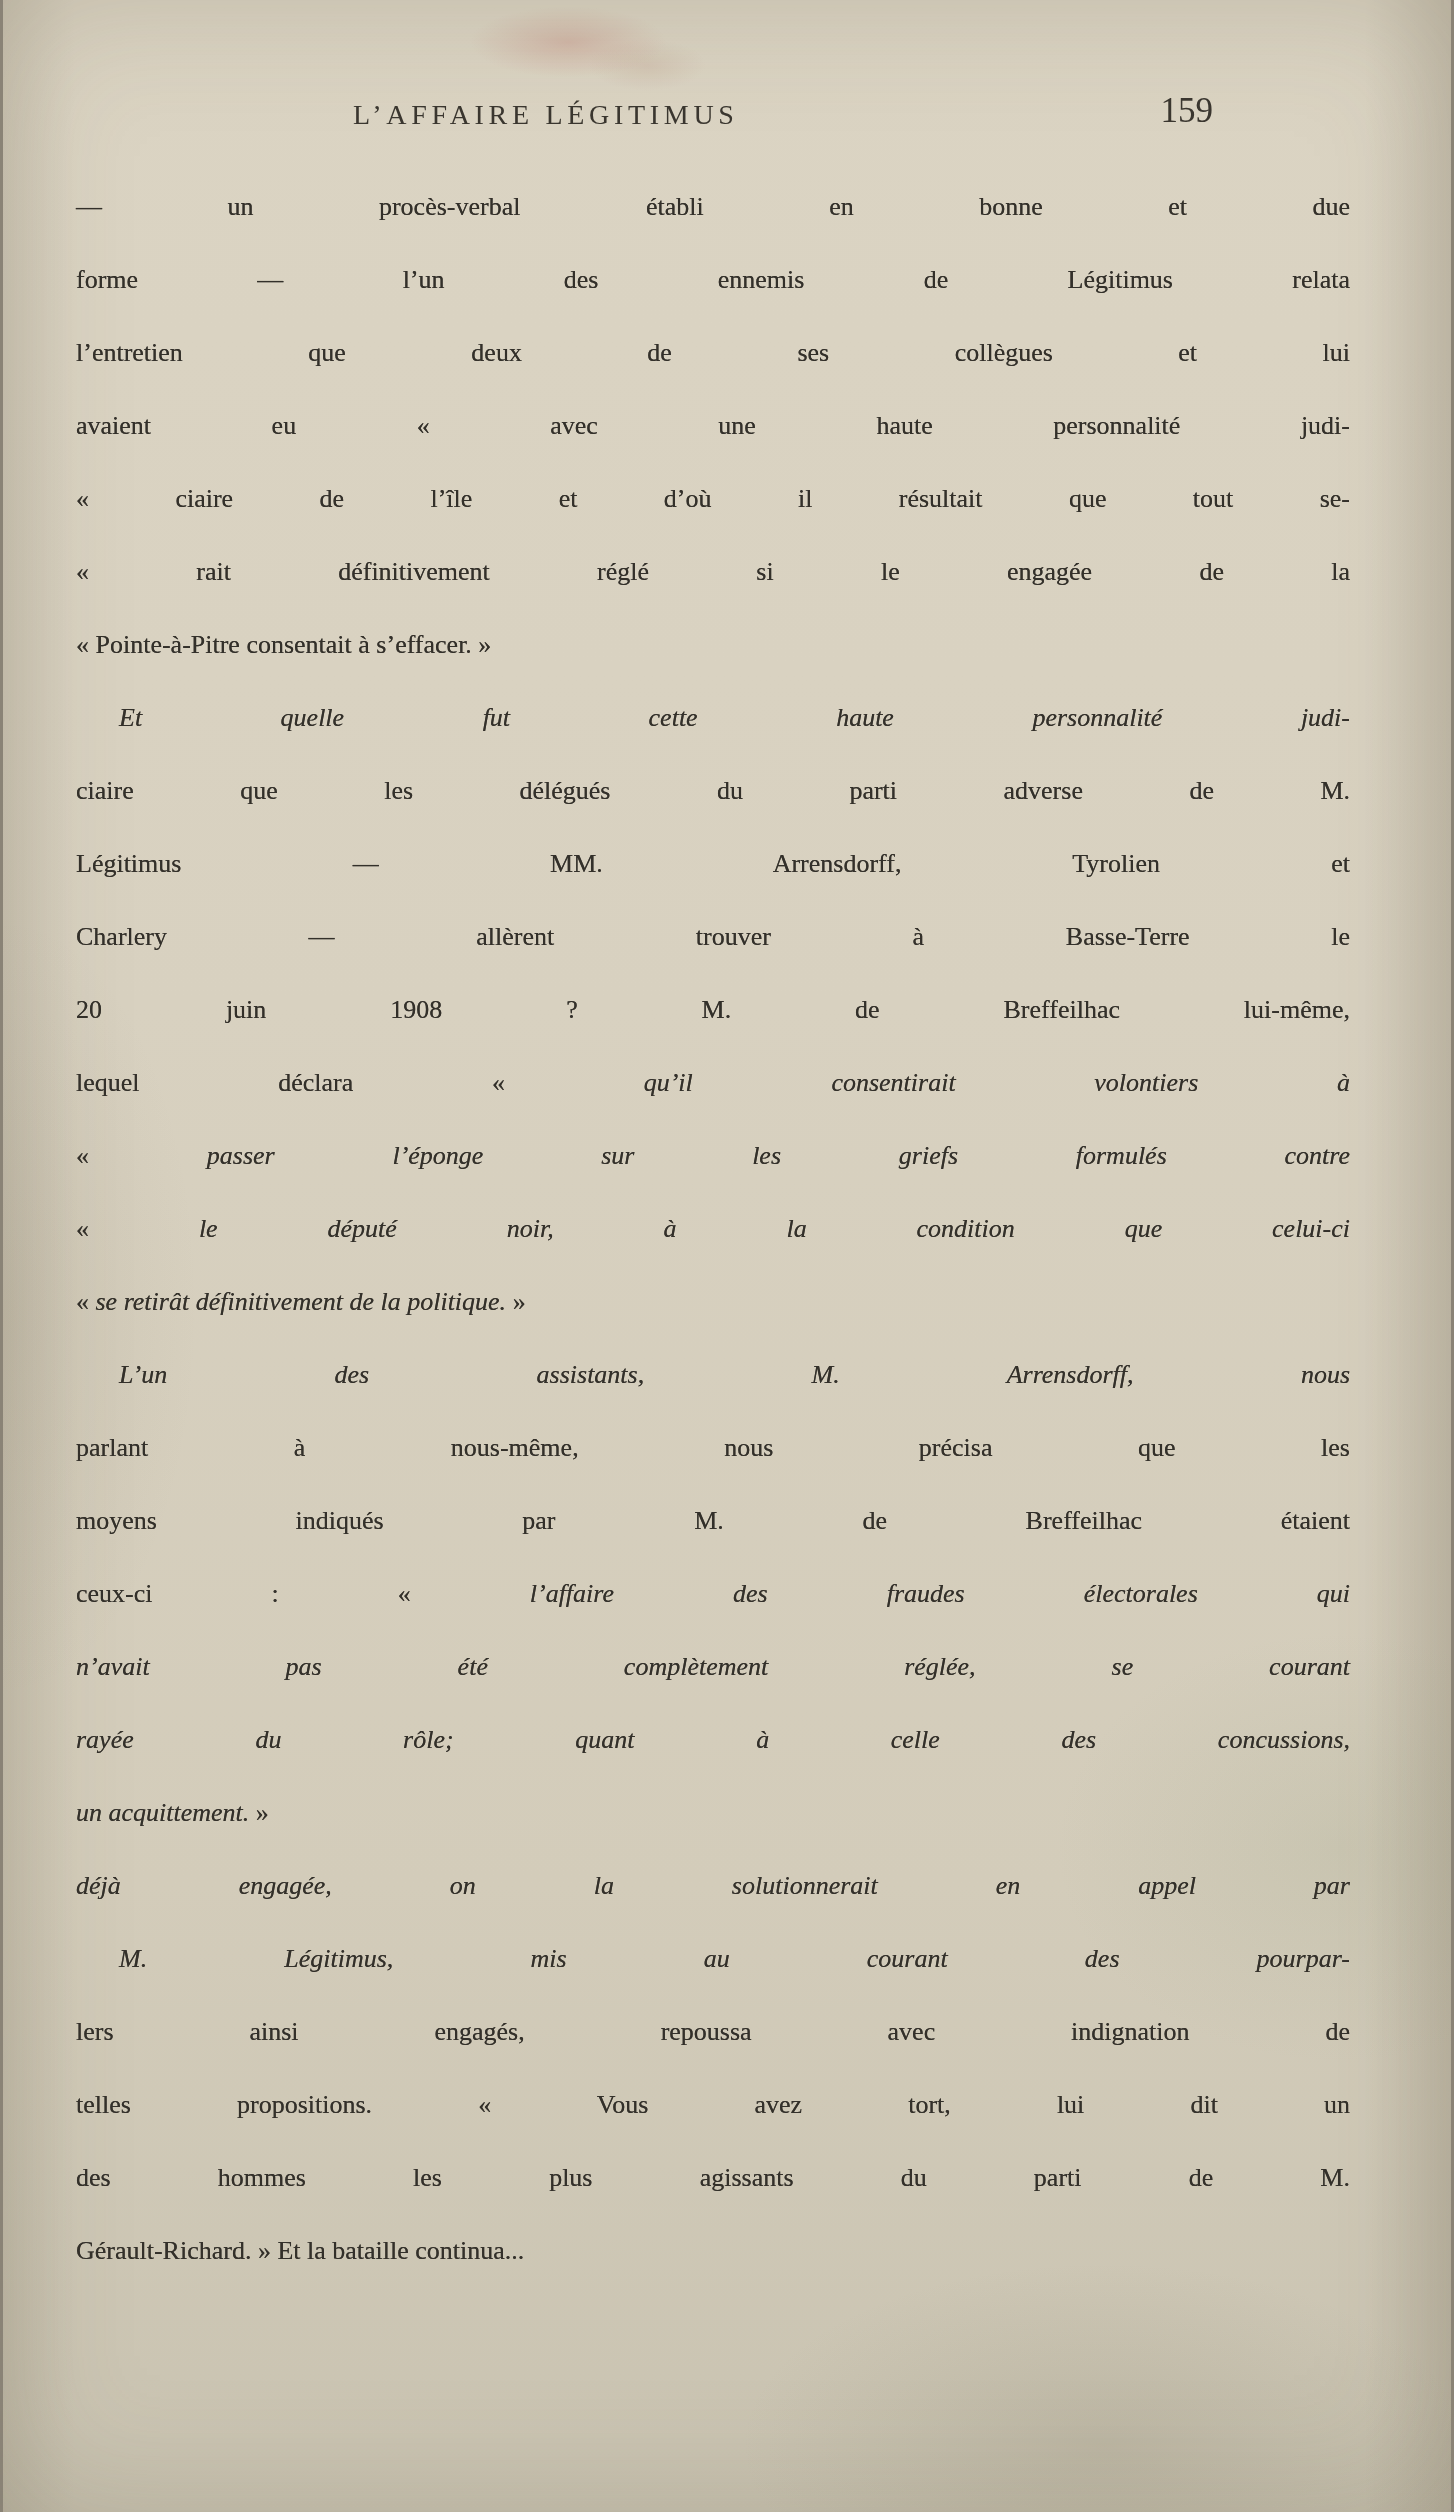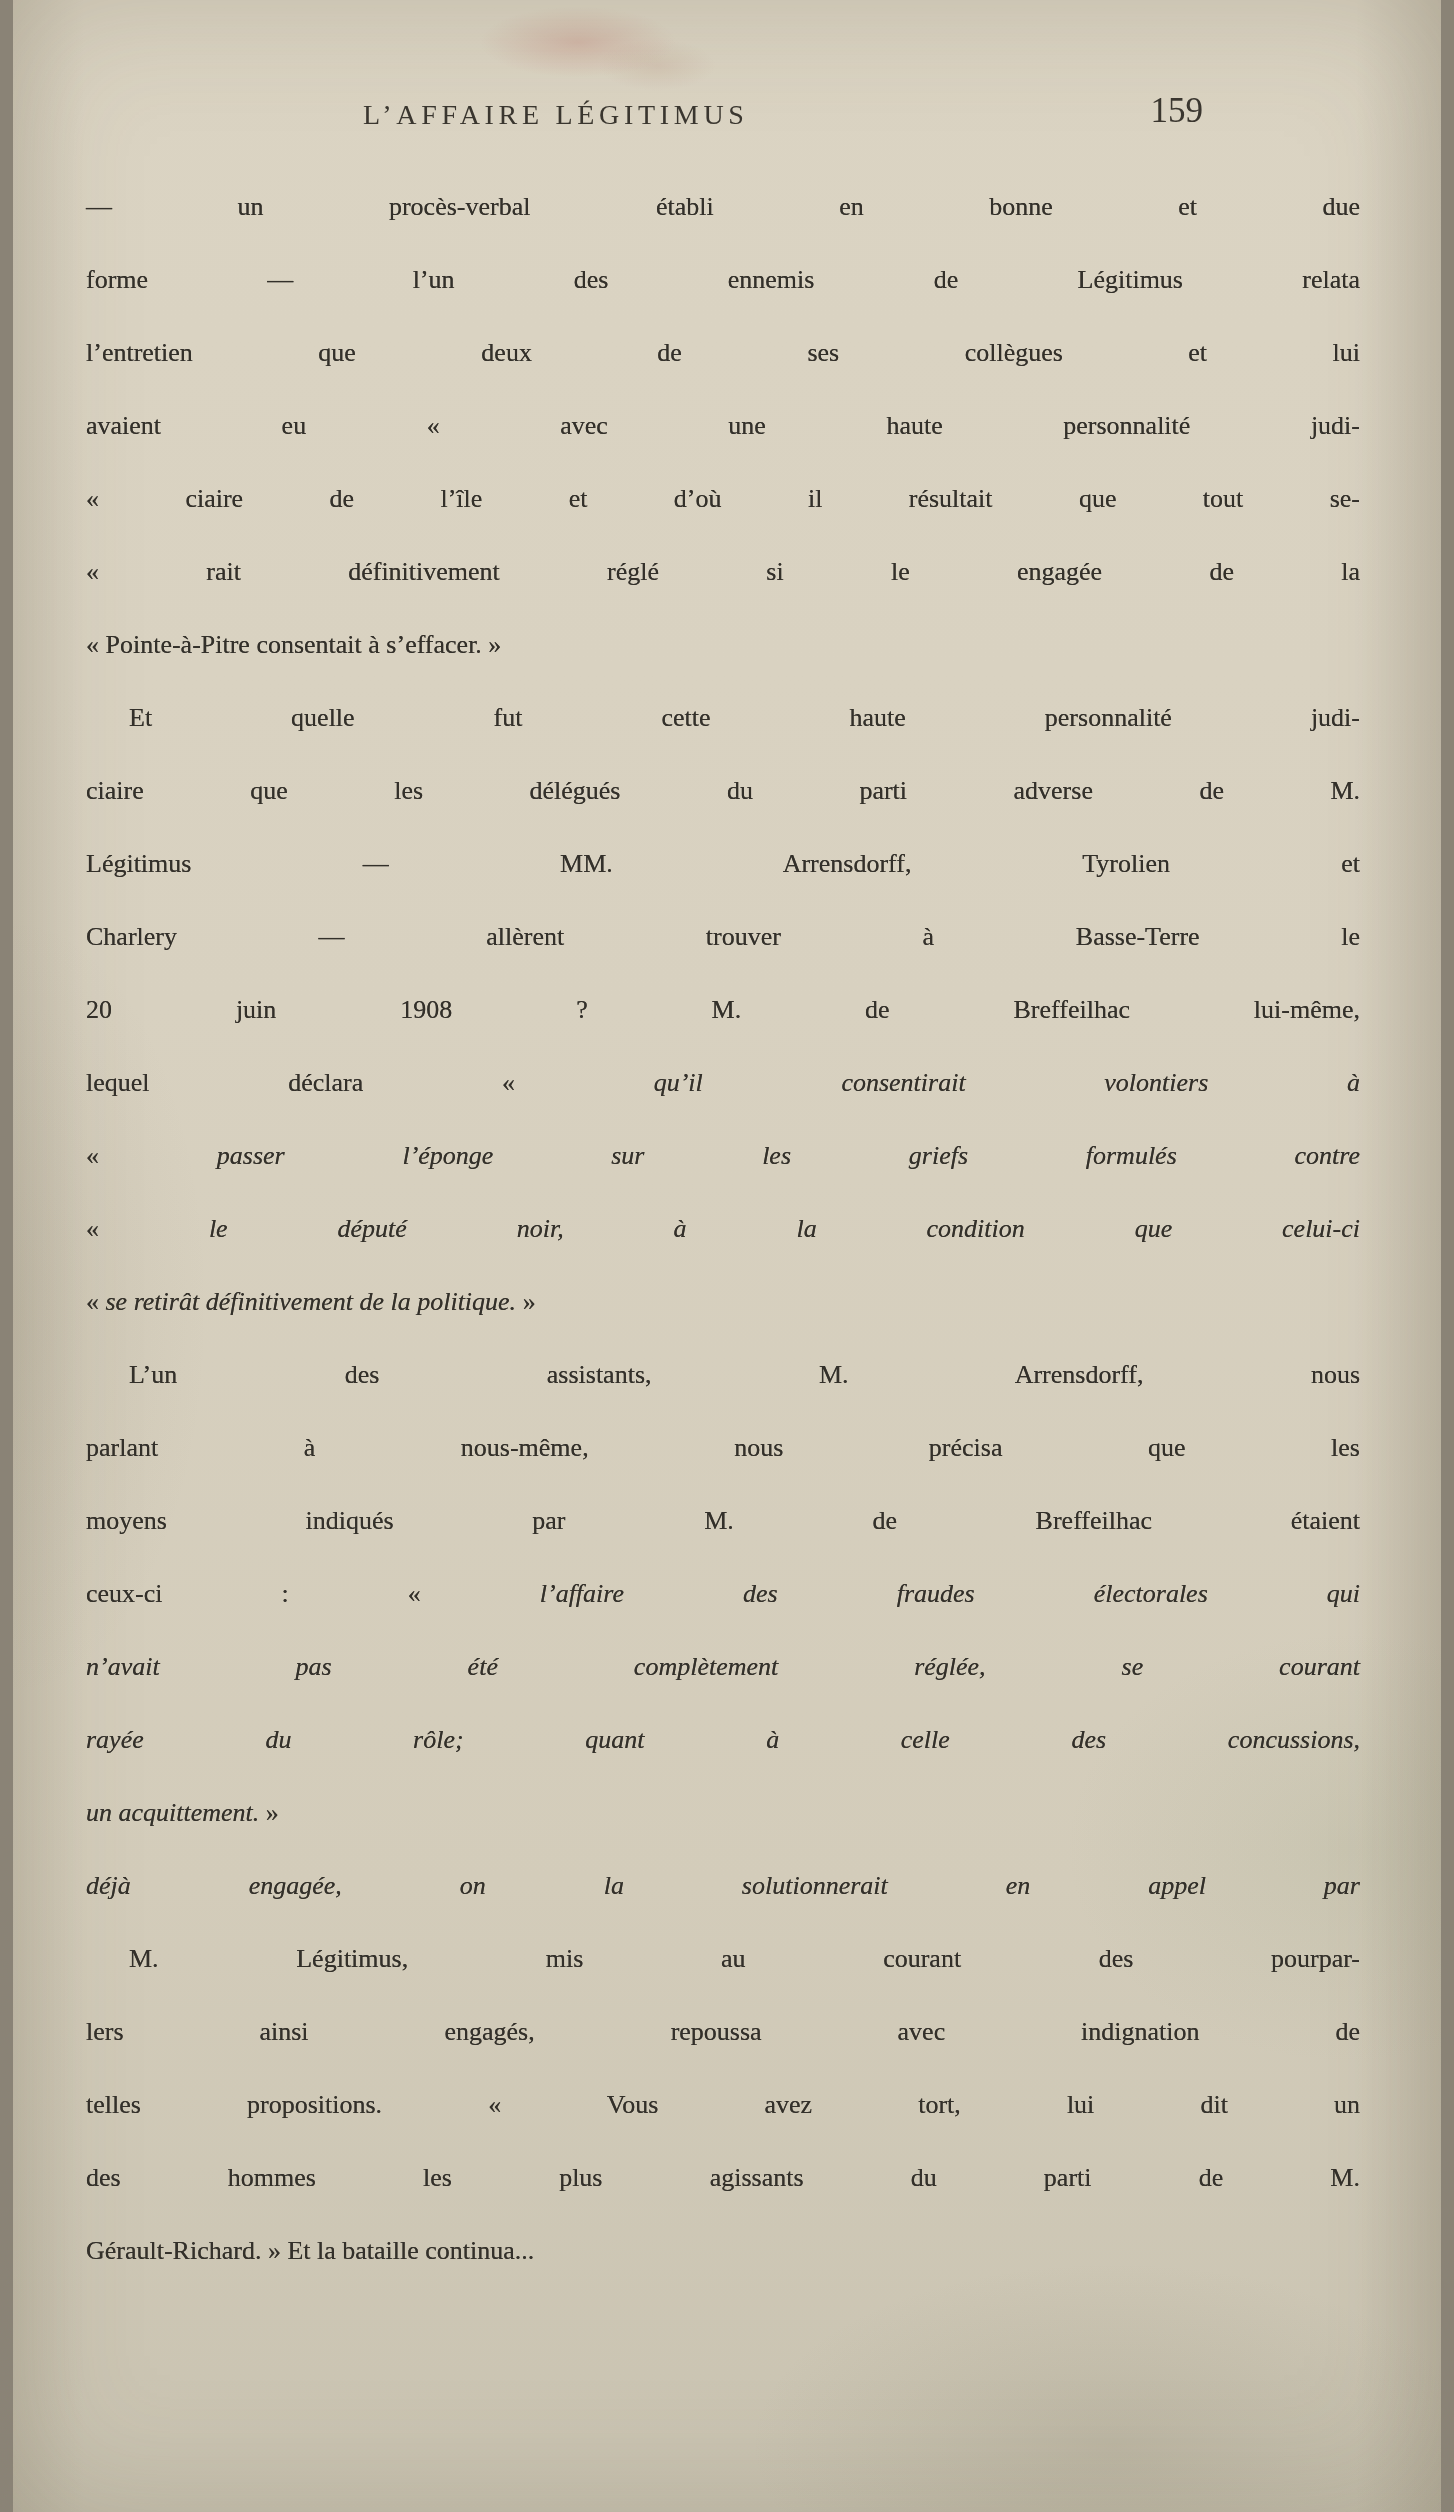--- a/index.html
+++ b/index.html
@@ -17,20 +17,21 @@
     color:#33302a;
     background:
       radial-gradient(ellipse 140px 51px at 565px 42px, rgba(193,128,116,0.33), rgba(193,128,116,0) 70%),
       radial-gradient(ellipse 84px 37px at 644px 65px, rgba(180,140,120,0.20), rgba(180,140,120,0) 70%),
       radial-gradient(ellipse 392px 299px at 1335px 1848px, rgba(150,160,130,0.16), rgba(150,160,130,0) 72%),
       radial-gradient(ellipse 485px 243px at 1101px 2445px, rgba(125,120,98,0.18), rgba(125,120,98,0) 75%),
       radial-gradient(ellipse 280px 560px at 0px 1307px, rgba(120,110,90,0.10), rgba(120,110,90,0) 70%),
       linear-gradient(90deg, rgba(110,100,80,0.10) 0%, rgba(110,100,80,0) 5%, rgba(110,100,80,0) 94%, rgba(110,100,80,0.16) 100%),
       linear-gradient(180deg,#dbd4c3 0%,#d8d1c0 40%,#d3ccba 75%,#c9c3b1 100%);
     box-shadow: inset 0 0 131px rgba(90,80,60,0.22);
+    padding-left: 20px;
   }
   .header{
     position:absolute;
     top:91px;
     left:75px;
     right:112px;
     height:49px;
   }
   .running-title{
     position:absolute;
@@ -59,20 +60,21 @@
     line-height:73px;
     text-align:justify;
     text-align-last:justify;
     text-shadow:0 0 0.5px rgba(51,48,42,0.8);
   }
   .line.last{
     text-align-last:left;
   }
   .line.indent{
     text-indent:43px;
+    font-style:italic;
   }
   .seg.it{
     font-style:italic;
   }
 </style>
 </head>
 <body>
 
 <div class="page">
   <div class="header">

